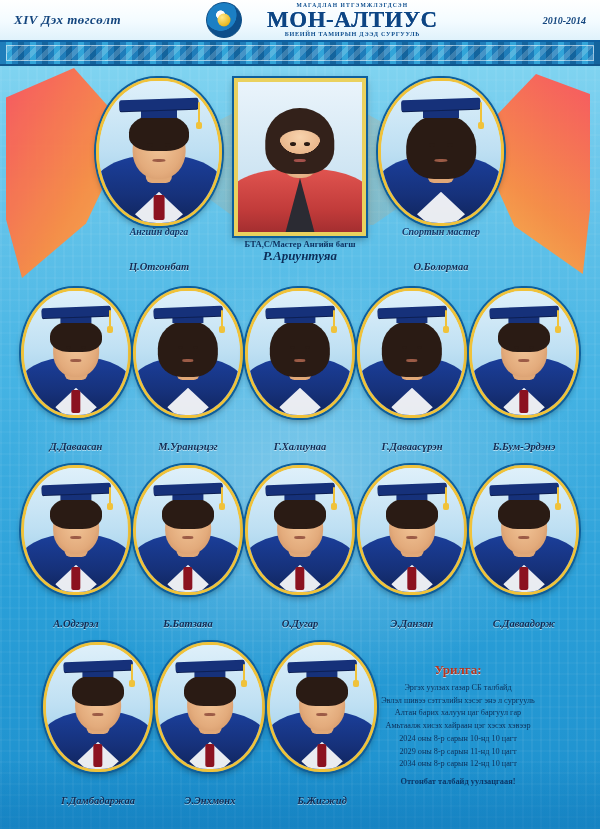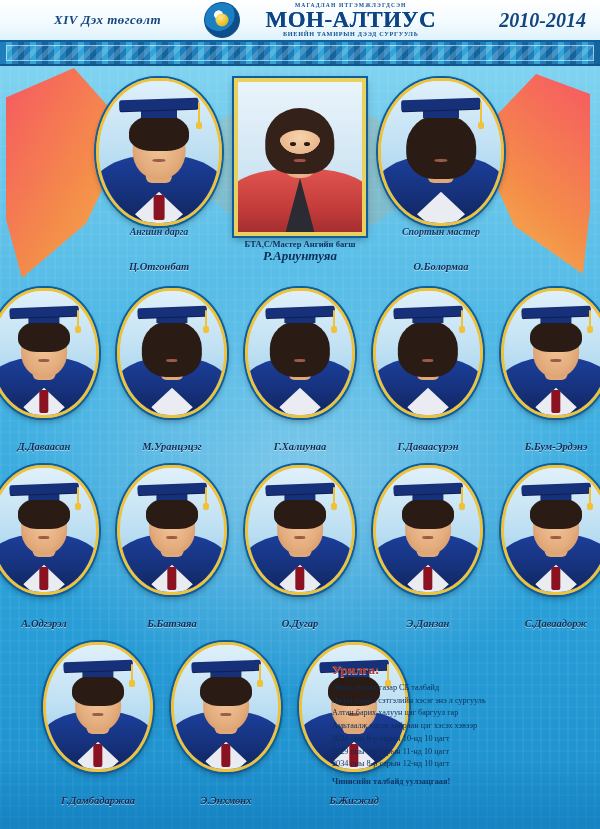--- a/index.html
+++ b/index.html
@@ -27,21 +27,21 @@
   .header{
     position:absolute;top:0;left:0;right:0;height:42px;
     background:linear-gradient(180deg,#ffffff 0%,#f3fbff 55%,#dff2fb 100%);
     border-bottom:2px solid #0d5fa0;
     display:flex;align-items:center;justify-content:space-between;
     padding:0 14px;box-sizing:border-box;
     z-index:6;
   }
   .hdr-left{
     font-style:italic;font-weight:bold;color:#13457e;font-size:13px;
-    letter-spacing:.5px;white-space:nowrap;margin-left:40px;
+    letter-spacing:.5px;white-space:nowrap;
   }
   .hdr-center{
     display:flex;align-items:center;gap:25px;
     transform:translateX(-6px);
   }
   .logo{
     width:34px;height:34px;border-radius:50%;
     background:radial-gradient(circle at 40% 35%, #fdfdfd 0 14%, #1b7fc4 16% 52%, #0d4f8b 54% 78%, #f7d23a 80% 100%);
     border:1px solid #0b4d86;
     position:relative;flex:0 0 auto;
@@ -59,21 +59,21 @@
   .title-main{
     font-size:23px;font-weight:bold;letter-spacing:.5px;
     background:linear-gradient(180deg,#1d6fb8 0%,#0c3f79 60%,#07305e 100%);
     -webkit-background-clip:text;background-clip:text;color:#0d4584;
     text-align:center;
   }
   .title-sub{
     font-size:6.2px;letter-spacing:.7px;color:#0f4f8f;font-weight:bold;text-align:center;
   }
   .hdr-right{
-    font-weight:bold;color:#13457e;font-size:20px;font-style:italic;white-space:nowrap;margin-left:8px;
+    font-weight:bold;color:#13457e;font-size:10px;font-style:italic;white-space:nowrap;margin-left:8px;
   }
   
   .band{
     position:absolute;top:42px;left:0;right:0;height:22px;
     background:
       repeating-linear-gradient(90deg,
         #1a79b8 0 6px,#2ea3d8 6px 12px,#1a79b8 12px 18px,#0e5e99 18px 24px);
     border-bottom:2px solid #0b4f86;
     opacity:.95;z-index:5;
   }
@@ -102,21 +102,21 @@
     clip-path:polygon(0 40%,30% 8%,70% 12%,100% 46%,72% 86%,28% 82%);
     opacity:.6;
   }
   
   .content{position:absolute;inset:0;z-index:3;}
   .row{position:absolute;left:0;right:0;display:flex;justify-content:center;}
   .row.r-top{top:78px;gap:4px;align-items:flex-start;}
   .row.r2g{top:288px;}
   .row.r3g{top:465px;}
   .row.r4g{top:642px;}
-  .grid5{display:flex;justify-content:center;gap:20px;width:100%;padding:0 8px;box-sizing:border-box;}
+  .grid5{display:flex;justify-content:center;gap:4px;width:100%;padding:0 8px;box-sizing:border-box;}
   
   .person{width:108px;display:flex;flex-direction:column;align-items:center;}
   .frame{
     width:104px;height:124px;border-radius:50%/52%;
     position:relative;overflow:hidden;
     border:3px solid #f0c23a;
     box-shadow:0 0 0 2px #0e5f9c, 0 3px 6px rgba(0,0,0,.35);
     background:linear-gradient(180deg,#cfe9f7,#9ed2ee);
   }
   .frame.big{width:120px;height:142px;}
@@ -228,21 +228,21 @@
     width:60%;height:36%;border-radius:50%;
     background:radial-gradient(ellipse at 50% 30%, #f7d3ad 0%, #eab78c 70%, rgba(234,183,140,0) 72%);
   }
   .t-neck{position:absolute;left:50%;bottom:40%;transform:translateX(-50%);width:18%;height:12%;background:#e9bc92;border-radius:5px;}
   .t-eye{position:absolute;width:5%;height:2.4%;background:#2a1b14;border-radius:50%;top:40%;}
   .t-eye.l{left:42%;} .t-eye.r{right:42%;}
   .t-mouth{position:absolute;left:50%;top:51%;transform:translateX(-50%);width:10%;height:2%;background:#a4504a;border-radius:40%;}
   
   .invite{
     position:absolute;right:16px;top:662px;width:252px;
-    text-align:left;color:#0a2e58;z-index:4;
+    text-align:center;color:#0a2e58;z-index:4;
   }
   .invite h4{
     margin:0 0 4px 0;font-size:13px;color:#b8351f;font-weight:bold;
     text-shadow:0 1px 0 rgba(255,255,255,.6);
   }
   .invite p{margin:0;font-size:8.2px;line-height:1.55;color:#0d2f59;}
   .invite .last{margin-top:4px;font-weight:bold;color:#0b3566;font-size:8.4px;}
   
   .footer-glow{
     position:absolute;left:0;right:0;bottom:0;height:70px;z-index:2;
@@ -611,17 +611,17 @@
 
   <div class="invite">
     <h4>Урилга:</h4>
     <p>Эргэх уулзах газар СБ талбайд</p>
     <p>Эвлэл шивээ сэтгэлийн хэсэг энэ л сургууль</p>
     <p>Алтан барих халуун цаг баргуул гар</p>
     <p>Амьтаалж хисэх хайраан цэг хэсэх хэвээр</p>
     <p>2024 оны 8-р сарын 10-нд 10 цагт</p>
     <p>2029 оны 8-р сарын 11-нд 10 цагт</p>
     <p>2034 оны 8-р сарын 12-нд 10 цагт</p>
-    <p class="last">Чинисийн талбайд  уулзацгаая!</p>
+    <p class="last">Отгонбат талбайд  уулзацгаая!</p>
   </div>
 
 </div>
 <div class="footer-glow"></div>
 
 </body></html>

